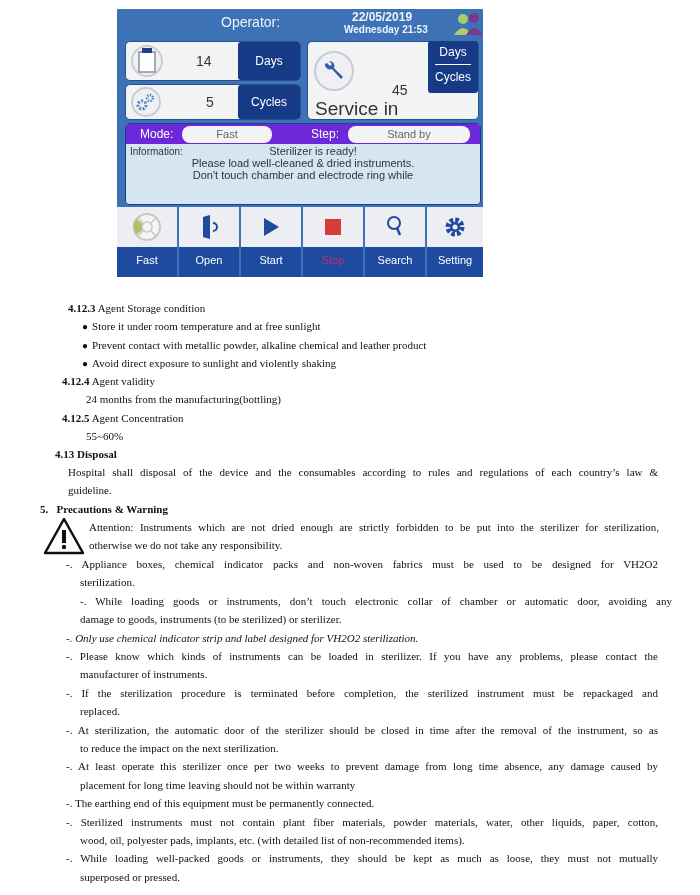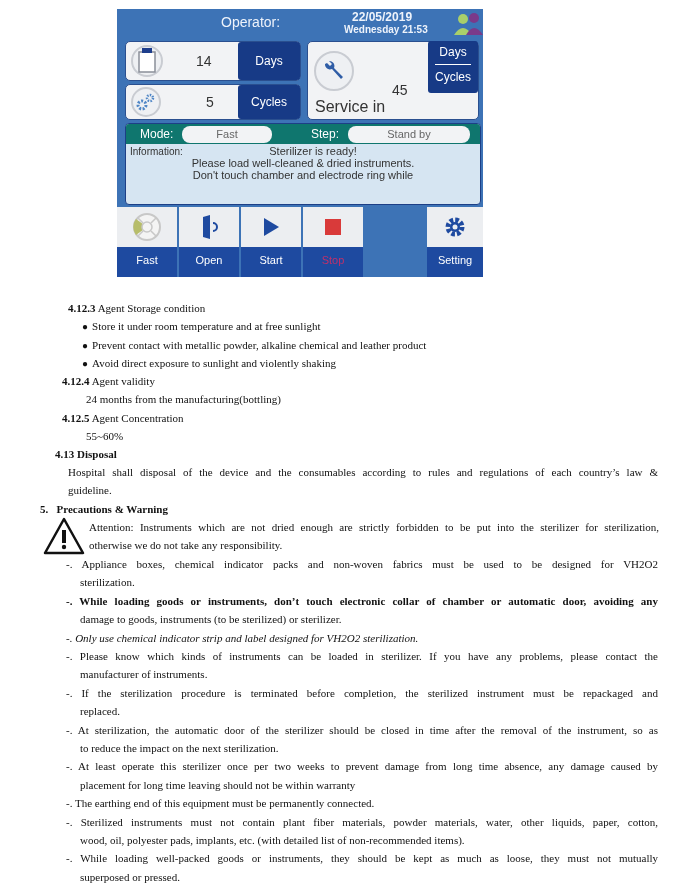--- a/index.html
+++ b/index.html
@@ -10,21 +10,21 @@
   .logo{position:absolute;left:10px;top:-2px;font-family:"Liberation Sans",sans-serif;font-weight:bold;font-size:26px;color:#e8eef8;letter-spacing:0px;}
   .logo sup{font-size:13px;font-weight:normal;vertical-align:top;position:relative;top:2px;}
   .operator{position:absolute;left:104px;top:5px;font-family:"Liberation Sans",sans-serif;font-size:14px;color:#eef3fb;}
   .date{position:absolute;left:235px;top:1px;font-family:"Liberation Sans",sans-serif;font-size:12px;color:#eef3fb;font-weight:bold;}
   .datetime{position:absolute;left:227px;top:15px;font-family:"Liberation Sans",sans-serif;font-size:10px;color:#eef3fb;font-weight:bold;}
   .users{position:absolute;left:336px;top:2px;width:30px;height:26px;}
   .card{position:absolute;background:#f2f3f5;border:1px solid #2a4f8f;border-radius:5px;}
   .num{position:absolute;font-family:"Liberation Sans",sans-serif;font-size:14px;color:#333;}
   .unitbtn{position:absolute;background:#173a86;color:#fff;font-family:"Liberation Sans",sans-serif;font-size:12px;text-align:center;border-radius:3px;}
   .infobox{position:absolute;left:8px;top:114px;width:354px;height:80px;background:#d6e5f2;border:1px solid #1d3f86;border-radius:4px;overflow:hidden;}
-  .modebar{position:absolute;left:0;top:0;width:354px;height:20px;background:#0f766e;}
+  .modebar{position:absolute;left:0;top:0;width:354px;height:20px;background:#6d28d9;}
   .lbl{position:absolute;font-family:"Liberation Sans",sans-serif;font-size:12px;color:#fff;top:3px;}
   .pill{position:absolute;top:2px;height:17px;background:#f2f3f5;border-radius:8px;font-family:"Liberation Sans",sans-serif;font-size:11px;color:#666;text-align:center;line-height:17px;}
   .infolabel{position:absolute;left:4px;top:22px;font-family:"Liberation Sans",sans-serif;font-size:10px;color:#333;}
   .infolines{position:absolute;left:0;top:21px;width:354px;text-align:center;font-family:"Liberation Sans",sans-serif;font-size:11px;color:#333;line-height:12px;}
   .toolbar{position:absolute;left:0;top:198px;width:366px;height:70px;}
   .tb{position:absolute;top:0;width:60px;height:70px;}
   .tb .ic{position:absolute;left:0;top:0;width:60px;height:40px;background:#eceef1;}
   .tb .tl{position:absolute;left:0;top:40px;width:60px;height:30px;background:#1e4aa0;color:#fff;font-family:"Liberation Sans",sans-serif;font-size:11px;text-align:center;line-height:26px;}
   
   .doc{position:absolute;font-size:11px;line-height:18px;white-space:nowrap;}
@@ -67,21 +67,21 @@
     <div class="num" style="left:80px;top:9px;">5</div>
     <div class="unitbtn" style="left:112px;top:0;width:62px;height:34px;line-height:34px;">Cycles</div>
   </div>
 
   <div class="card" style="left:190px;top:32px;width:170px;height:77px;">
     <svg style="position:absolute;left:5px;top:8px;" width="42" height="42" viewBox="0 0 42 42">
       <circle cx="21" cy="21" r="19" fill="#eef0f3" stroke="#c9ccd2" stroke-width="2"></circle>
       <path d="M12 14 a5 5 0 0 0 7 5 L28 29 l2 -2 L21 18 a5 5 0 0 0 -5 -7 l3 3 -2 2 -3 -3Z" fill="#2f5da6"></path>
     </svg>
     <div class="num" style="left:84px;top:40px;">45</div>
-    <div style="position:absolute;left:7px;top:56px;font-family:'Liberation Sans',sans-serif;font-size:16px;color:#333;">Service in</div>
+    <div style="position:absolute;left:7px;top:56px;font-family:'Liberation Sans',sans-serif;font-size:19px;color:#333;">Service in</div>
     <div class="unitbtn" style="left:120px;top:-1px;width:50px;height:52px;">
       <div style="margin-top:4px;">Days</div>
       <div style="width:36px;height:1px;background:#fff;margin:5px auto;"></div>
       <div>Cycles</div>
     </div>
   </div>
 
   <div class="infobox">
     <div class="modebar">
       <div class="lbl" style="left:14px;">Mode:</div>
@@ -119,20 +119,27 @@
         <path d="M23 11 L38 20 L23 29Z" fill="#1e4aa0"></path>
       </svg></div>
       <div class="tl">Start</div>
     </div>
     <div class="tb" style="left:186px;">
       <div class="ic"><svg width="60" height="40" viewBox="0 0 60 40">
         <rect x="22" y="12" width="16" height="16" fill="#d93a3a"></rect>
       </svg></div>
       <div class="tl" style="color:#c0306a;">Stop</div>
     </div>
+    <div class="tb" style="left:248px;">
+      <div class="ic"><svg width="60" height="40" viewBox="0 0 60 40">
+        <circle cx="29" cy="16" r="6" fill="none" stroke="#1e4aa0" stroke-width="2"></circle>
+        <path d="M32 21 L35 28" stroke="#1e4aa0" stroke-width="2.5"></path>
+      </svg></div>
+      <div class="tl">Search</div>
+    </div>
     <div class="tb" style="left:310px;width:56px;">
       <div class="ic" style="width:56px;"><svg width="56" height="40" viewBox="0 0 56 40">
         <circle cx="28" cy="20" r="7" fill="none" stroke="#1e4aa0" stroke-width="5" stroke-dasharray="3.5 2"></circle>
         <circle cx="28" cy="20" r="5" fill="#1e4aa0"></circle>
         <circle cx="28" cy="20" r="2.5" fill="#eceef1"></circle>
       </svg></div>
       <div class="tl" style="width:56px;">Setting</div>
     </div>
   </div>
 </div>
@@ -158,21 +165,21 @@
   <path d="M21 2 L40 36 L2 36Z" fill="#fff" stroke="#111" stroke-width="2.5" stroke-linejoin="round"></path>
   <rect x="19" y="13" width="4" height="13" fill="#111"></rect>
   <circle cx="21" cy="30" r="2.2" fill="#111"></circle>
 </svg>
 <div class="doc just" style="left:89px;top:518px;width:570px;">Attention: Instruments which are not dried enough are strictly forbidden to be put into the sterilizer for sterilization,</div>
 <div class="doc" style="left:89px;top:536px;">otherwise we do not take any responsibility.</div>
 
 <div id="items">
     <div class="doc just" style="left: 66px; top: 555px; width: 592px;">-. Appliance boxes, chemical indicator packs and non-woven fabrics must be used to be designed for VH2O2</div>
     <div class="doc" style="left: 80px; top: 573px;">sterilization.</div>
-    <div class="doc just" style="left: 66px; top: 592px; width: 592px; font-weight: bold;">-. While loading goods or instruments, don’t touch electronic collar of chamber or automatic door, avoiding any</div>
+    <div class="doc just" style="left: 80px; top: 592px; width: 592px;">-. While loading goods or instruments, don’t touch electronic collar of chamber or automatic door, avoiding any</div>
     <div class="doc" style="left: 80px; top: 610px;">damage to goods, instruments (to be sterilized) or sterilizer.</div>
     <div class="doc" style="left: 66px; top: 629px; font-style: italic;">-. Only use chemical indicator strip and label designed for VH2O2 sterilization.</div>
     <div class="doc just" style="left: 66px; top: 647px; width: 592px;">-. Please know which kinds of instruments can be loaded in sterilizer.   If you have any problems, please contact the</div>
     <div class="doc" style="left: 80px; top: 665px;">manufacturer of instruments.</div>
     <div class="doc just" style="left: 66px; top: 684px; width: 592px;">-. If the sterilization procedure is terminated before completion, the sterilized instrument must be repackaged and</div>
     <div class="doc" style="left: 80px; top: 702px;">replaced.</div>
     <div class="doc just" style="left: 66px; top: 721px; width: 592px;">-. At sterilization, the automatic door of the sterilizer should be closed in time after the removal of the instrument, so as</div>
     <div class="doc" style="left: 80px; top: 739px;">to reduce the impact on the next sterilization.</div>
     <div class="doc just" style="left: 66px; top: 757px; width: 592px;">-. At least operate this sterilizer once per two weeks to prevent damage from long time absence, any damage caused by</div>
     <div class="doc" style="left: 80px; top: 776px;">placement for long time leaving should not be within warranty</div>

